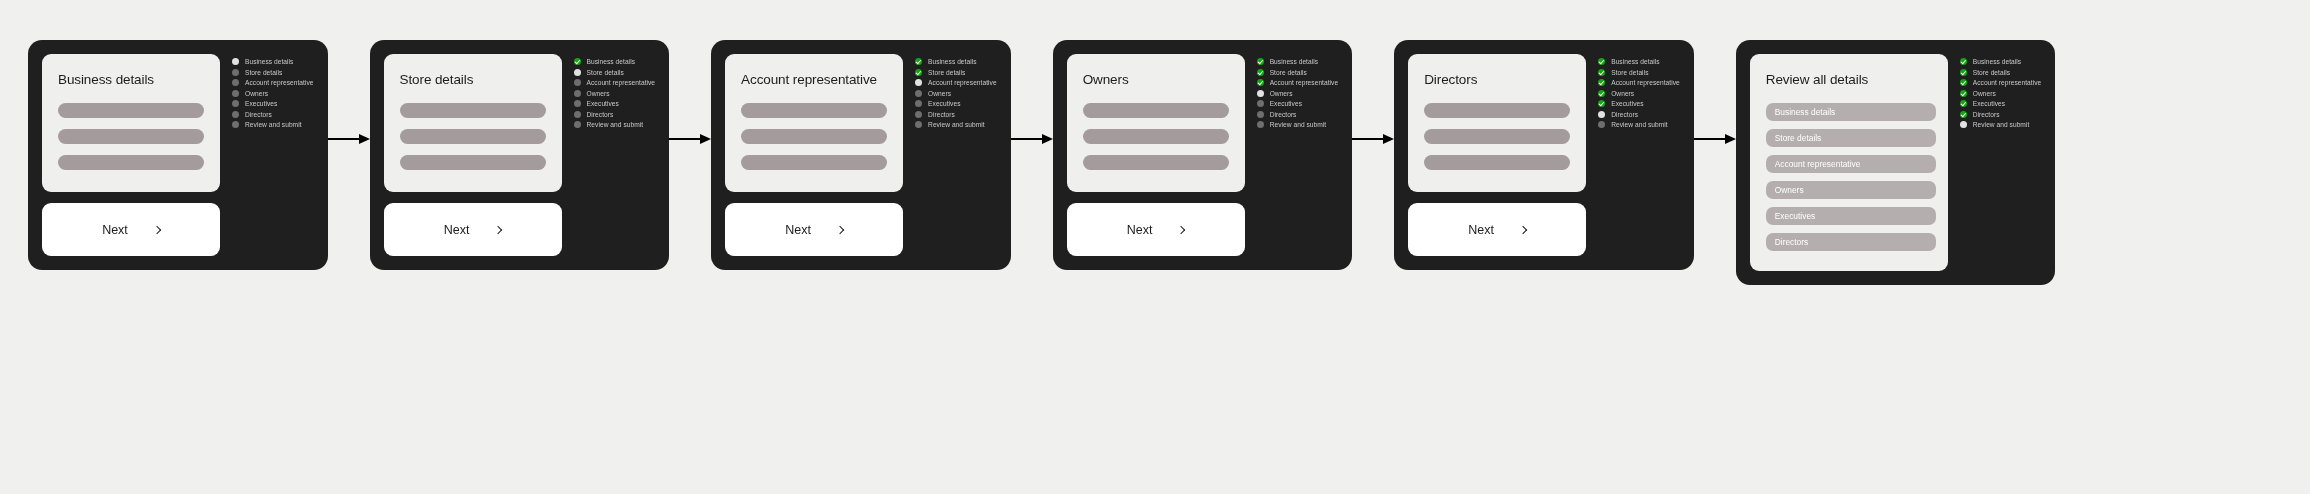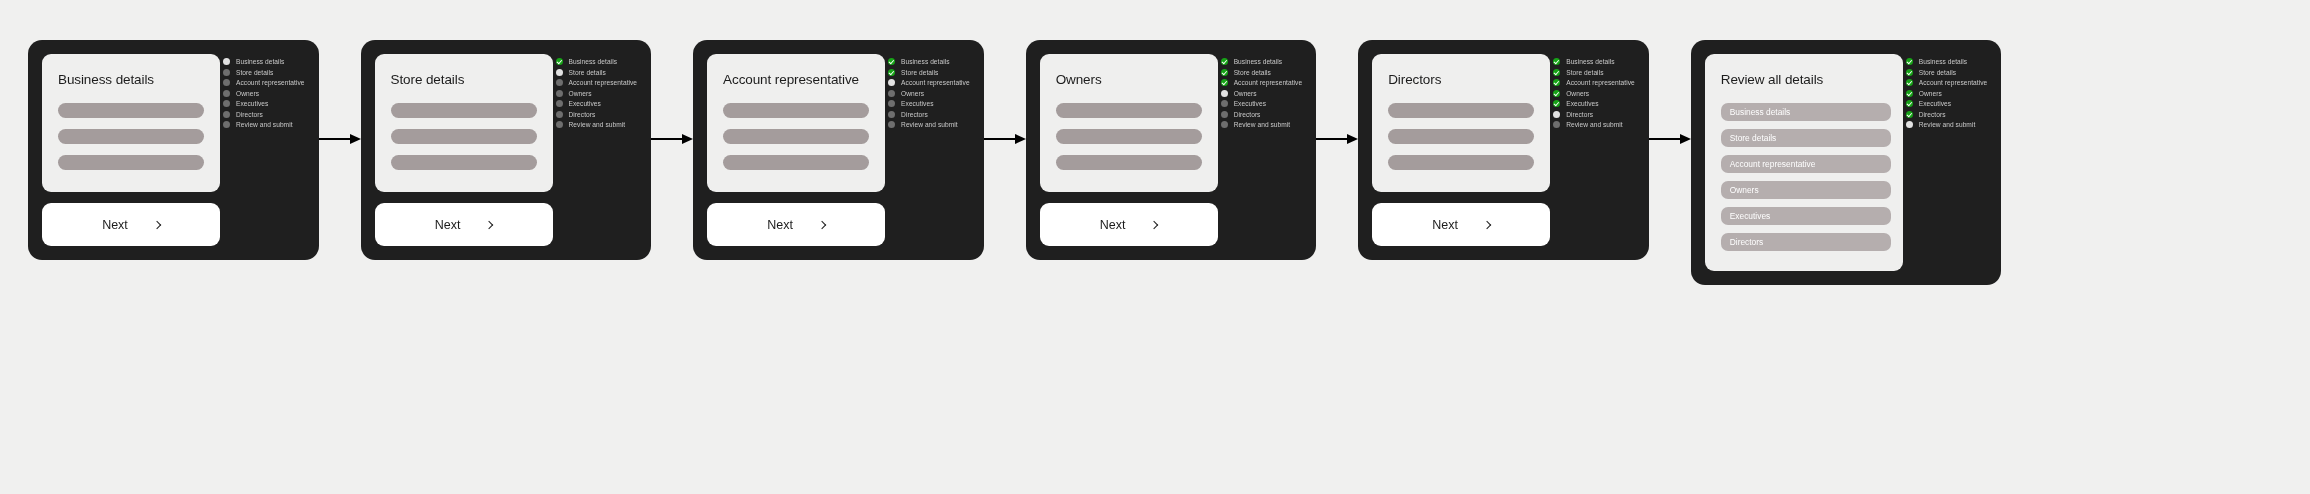--- a/index.html
+++ b/index.html
@@ -24,21 +24,21 @@
     border-radius:14px;
     box-sizing:border-box;
     padding:14px;
     display:flex;
     flex-direction:column;
     position:relative;
   }
   .panel-body{
     display:flex;
     align-items:flex-start;
-    gap:3px;
+    gap:12px;
   }
   .form-card{
     background:#efefee;
     border-radius:9px;
     width:178px;
     box-sizing:border-box;
     padding:18px 16px 22px 16px;
     display:flex;
     flex-direction:column;
   }
@@ -94,21 +94,21 @@
     color:#c9c9c9;
     letter-spacing:0.05px;
   }
 
   
   .next-btn{
     margin-top:11px;
     background:#ffffff;
     border-radius:9px;
     width:178px;
-    height:43px;
+    height:53px;
     display:flex;
     align-items:center;
     justify-content:center;
     gap:24px;
     font-size:12.5px;
     color:#1c1c1c;
   }
   .chev{
     display:inline-block;
     width:5px;height:5px;

